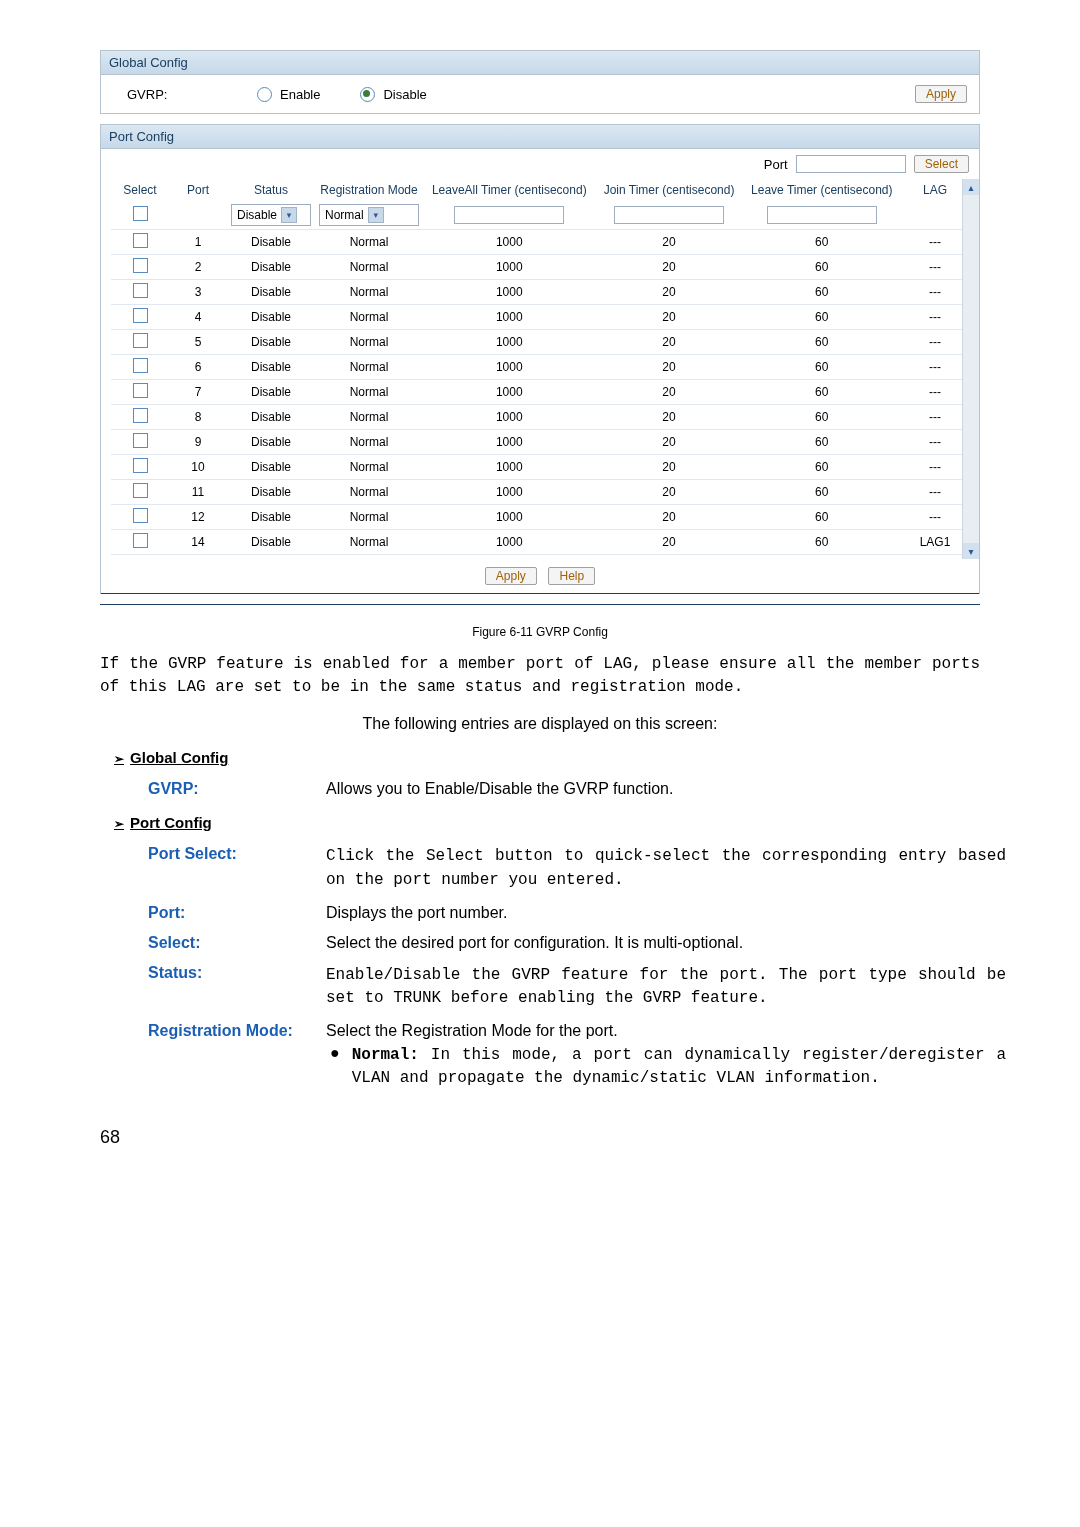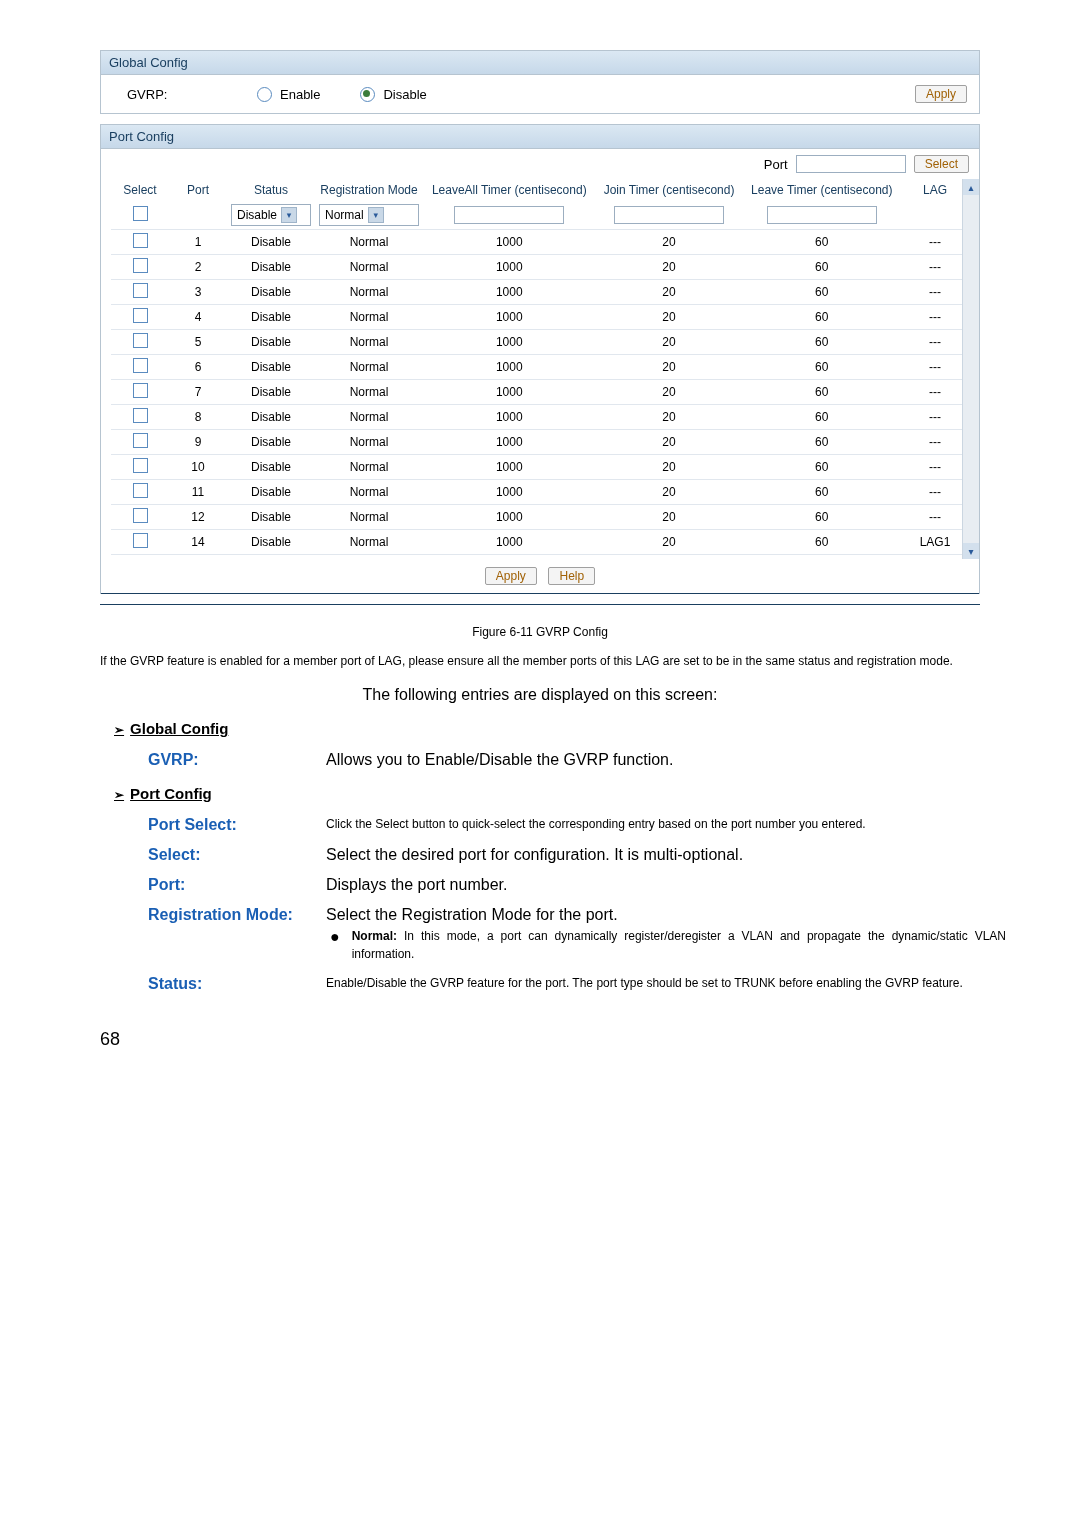--- a/index.html
+++ b/index.html
@@ -163,23 +163,24 @@
     border-right:10px solid transparent;
     border-bottom:18px solid #f39b1a;
   }
   .note-icon::after{
     content:"!";
     position:absolute;left:0;right:0;top:3px;
     text-align:center;color:#fff;font-weight:bold;font-size:12px;
   }
   .note-line { font-size: 15px; margin-top:6px;}
   .just {
-    font-size: 12px;
+    font-size: 16px;
     text-align: justify;
     line-height: 1.45;
+    font-family: Liberation Mono, monospace;
   }
   .entries {
     font-size: 16px;
     margin: 16px 0;
     text-align: center;
   }
   .sect {
     margin-left: 14px;
   }
   .sect-h {
@@ -459,42 +460,42 @@
         </table>
 
     <div class="sect-h"><span class="arr">➢</span><span>Port Config</span></div>
     <table class="desc">
       <tbody>
             <tr>
         <td class="key">Port Select:</td>
         <td class="just">Click the Select button to quick-select the corresponding entry based on the port number you entered.</td>
       </tr>
       <tr>
+        <td class="key">Port:</td>
+        <td>Displays the port number.</td>
+      </tr>
+      <tr>
         <td class="key">Select:</td>
         <td>Select the desired port for configuration. It is multi-optional.</td>
       </tr>
       <tr>
-        <td class="key">Port:</td>
-        <td>Displays the port number.</td>
+        <td class="key">Status:</td>
+        <td class="just">Enable/Disable the GVRP feature for the port. The port type should be set to TRUNK before enabling the GVRP feature.</td>
       </tr>
       <tr>
         <td class="key">Registration Mode:</td>
         <td>
           <div>Select the Registration Mode for the port.</div>
           <div class="bullet">
             <span class="dot">●</span>
             <span class="just">
               <b>Normal:</b><span> In this mode, a port can dynamically register/deregister a VLAN and propagate the dynamic/static VLAN information.</span>
             </span>
           </div>
         </td>
       </tr>
-      <tr>
-        <td class="key">Status:</td>
-        <td class="just">Enable/Disable the GVRP feature for the port. The port type should be set to TRUNK before enabling the GVRP feature.</td>
-      </tr>
     </tbody>
         </table>
   </div>
 
   <div class="pagenum">68</div>
   </div>
 </div>
 
 </body></html>

